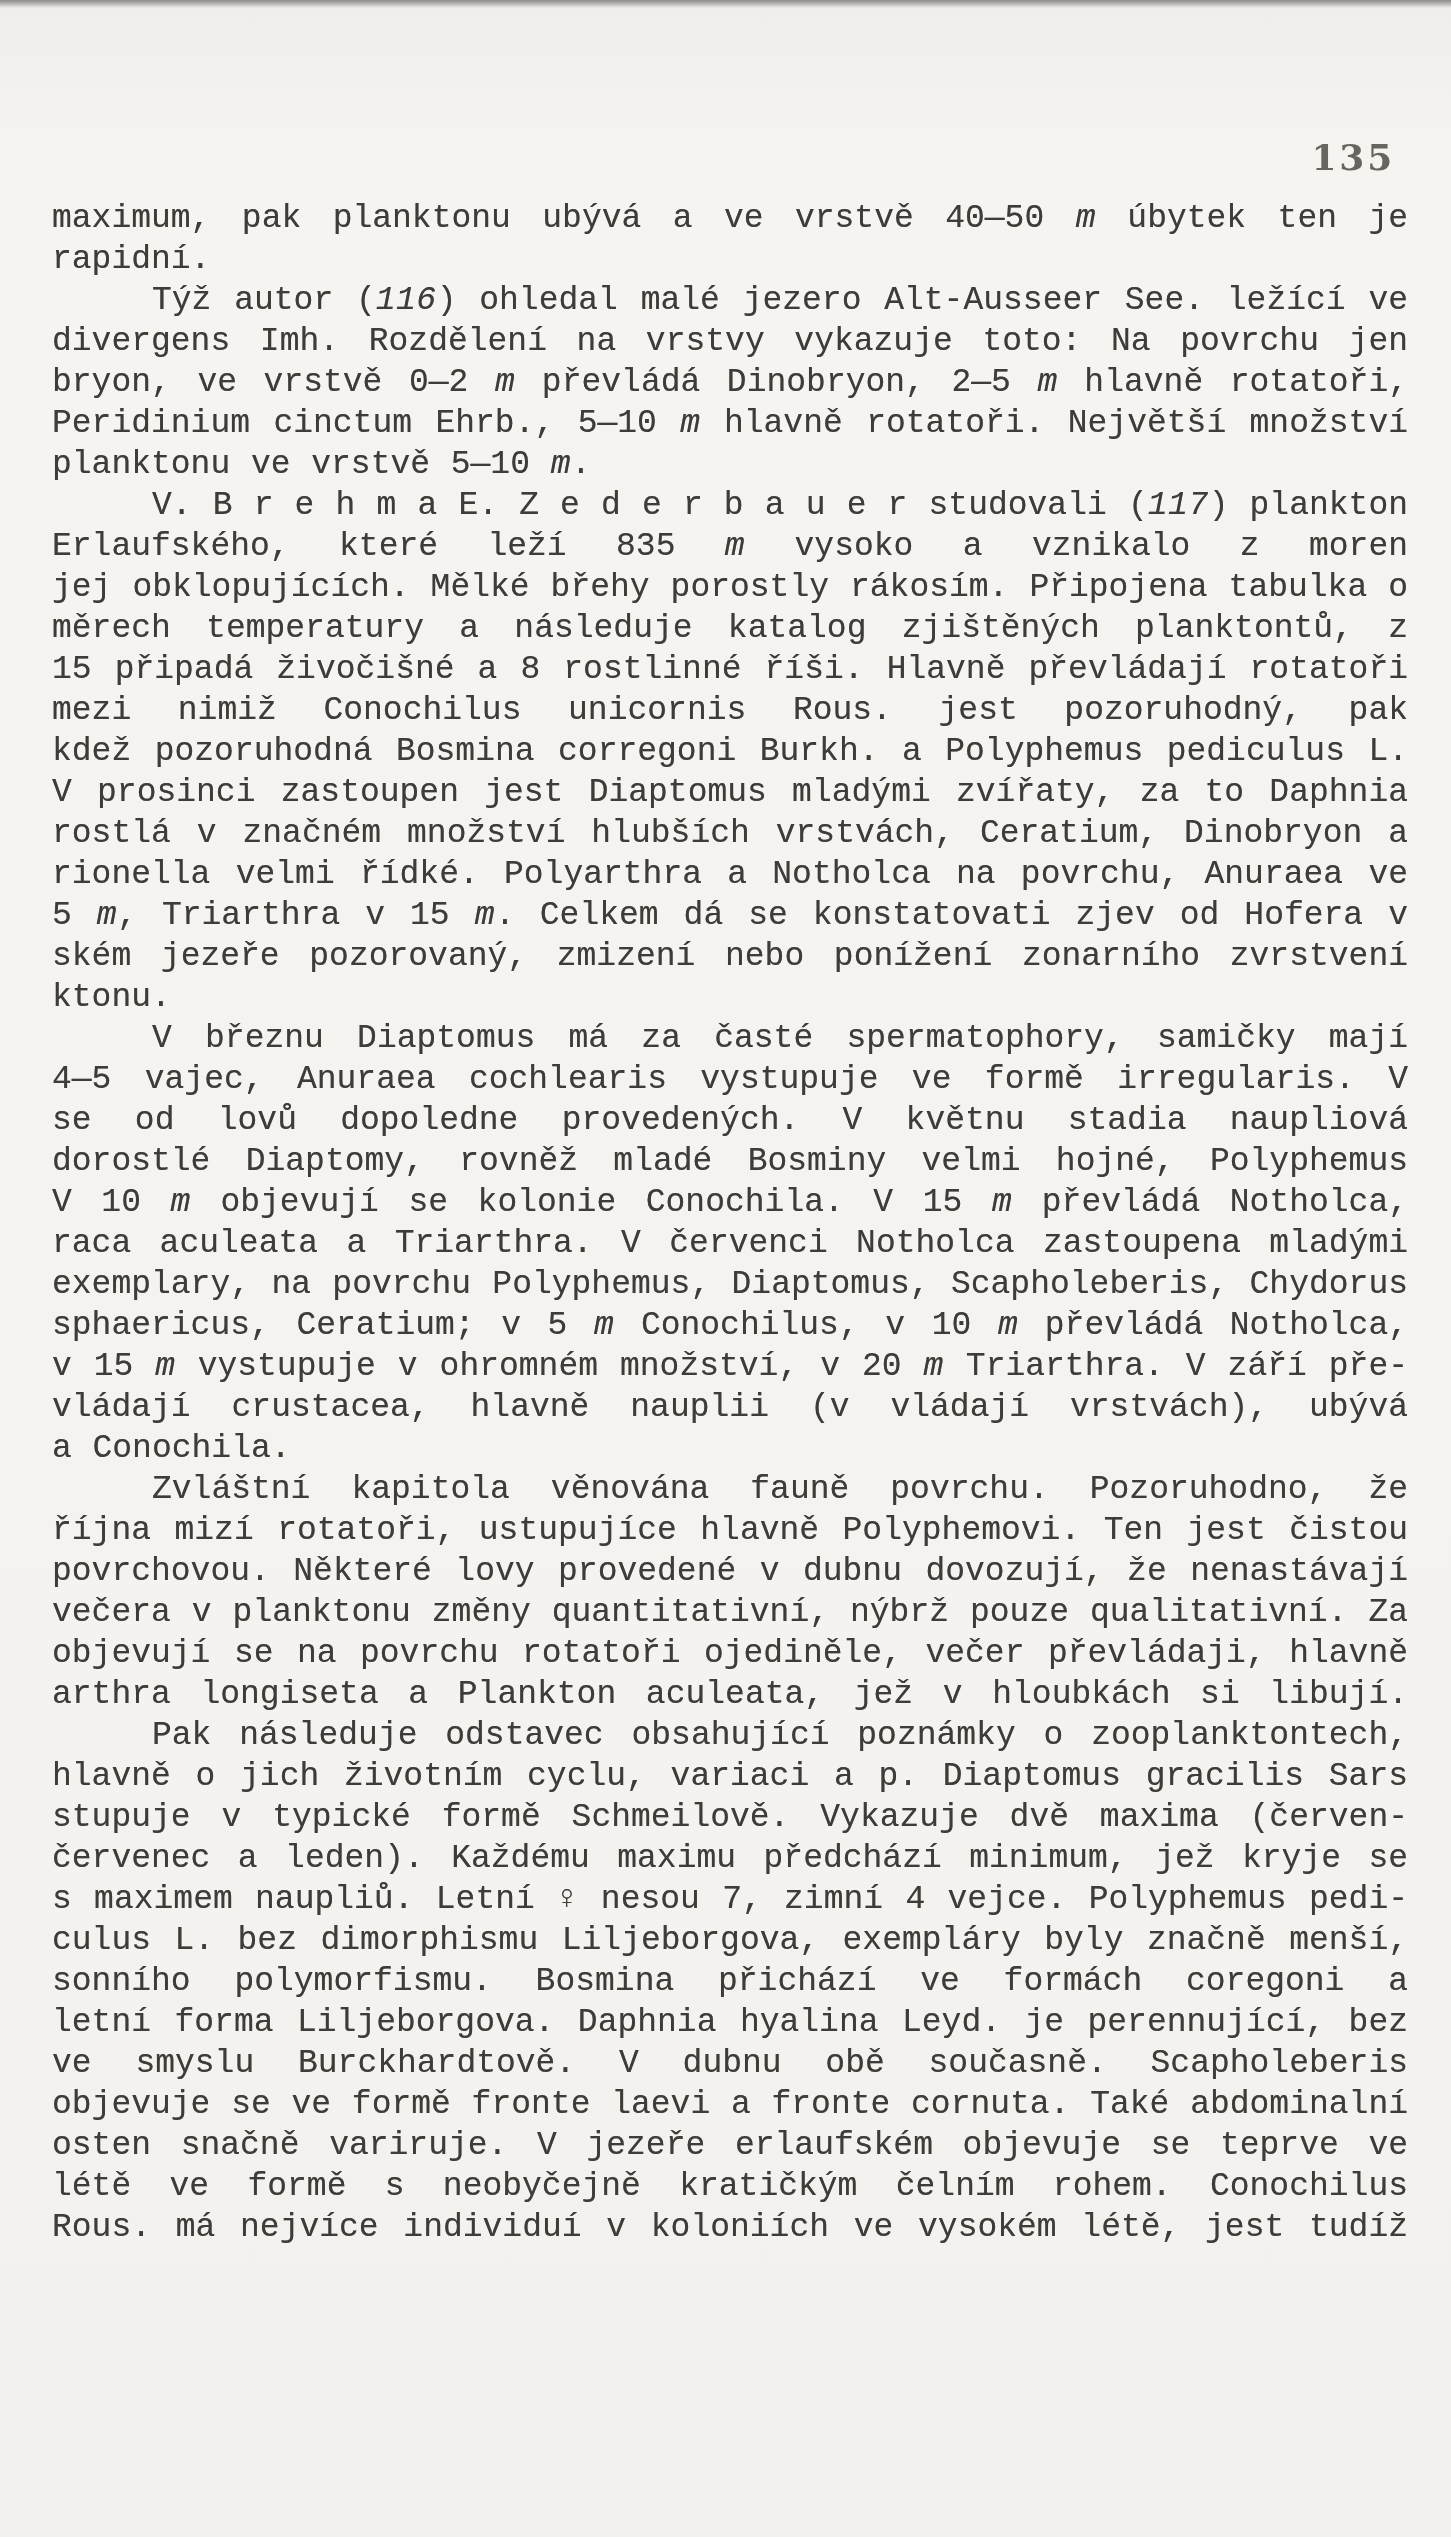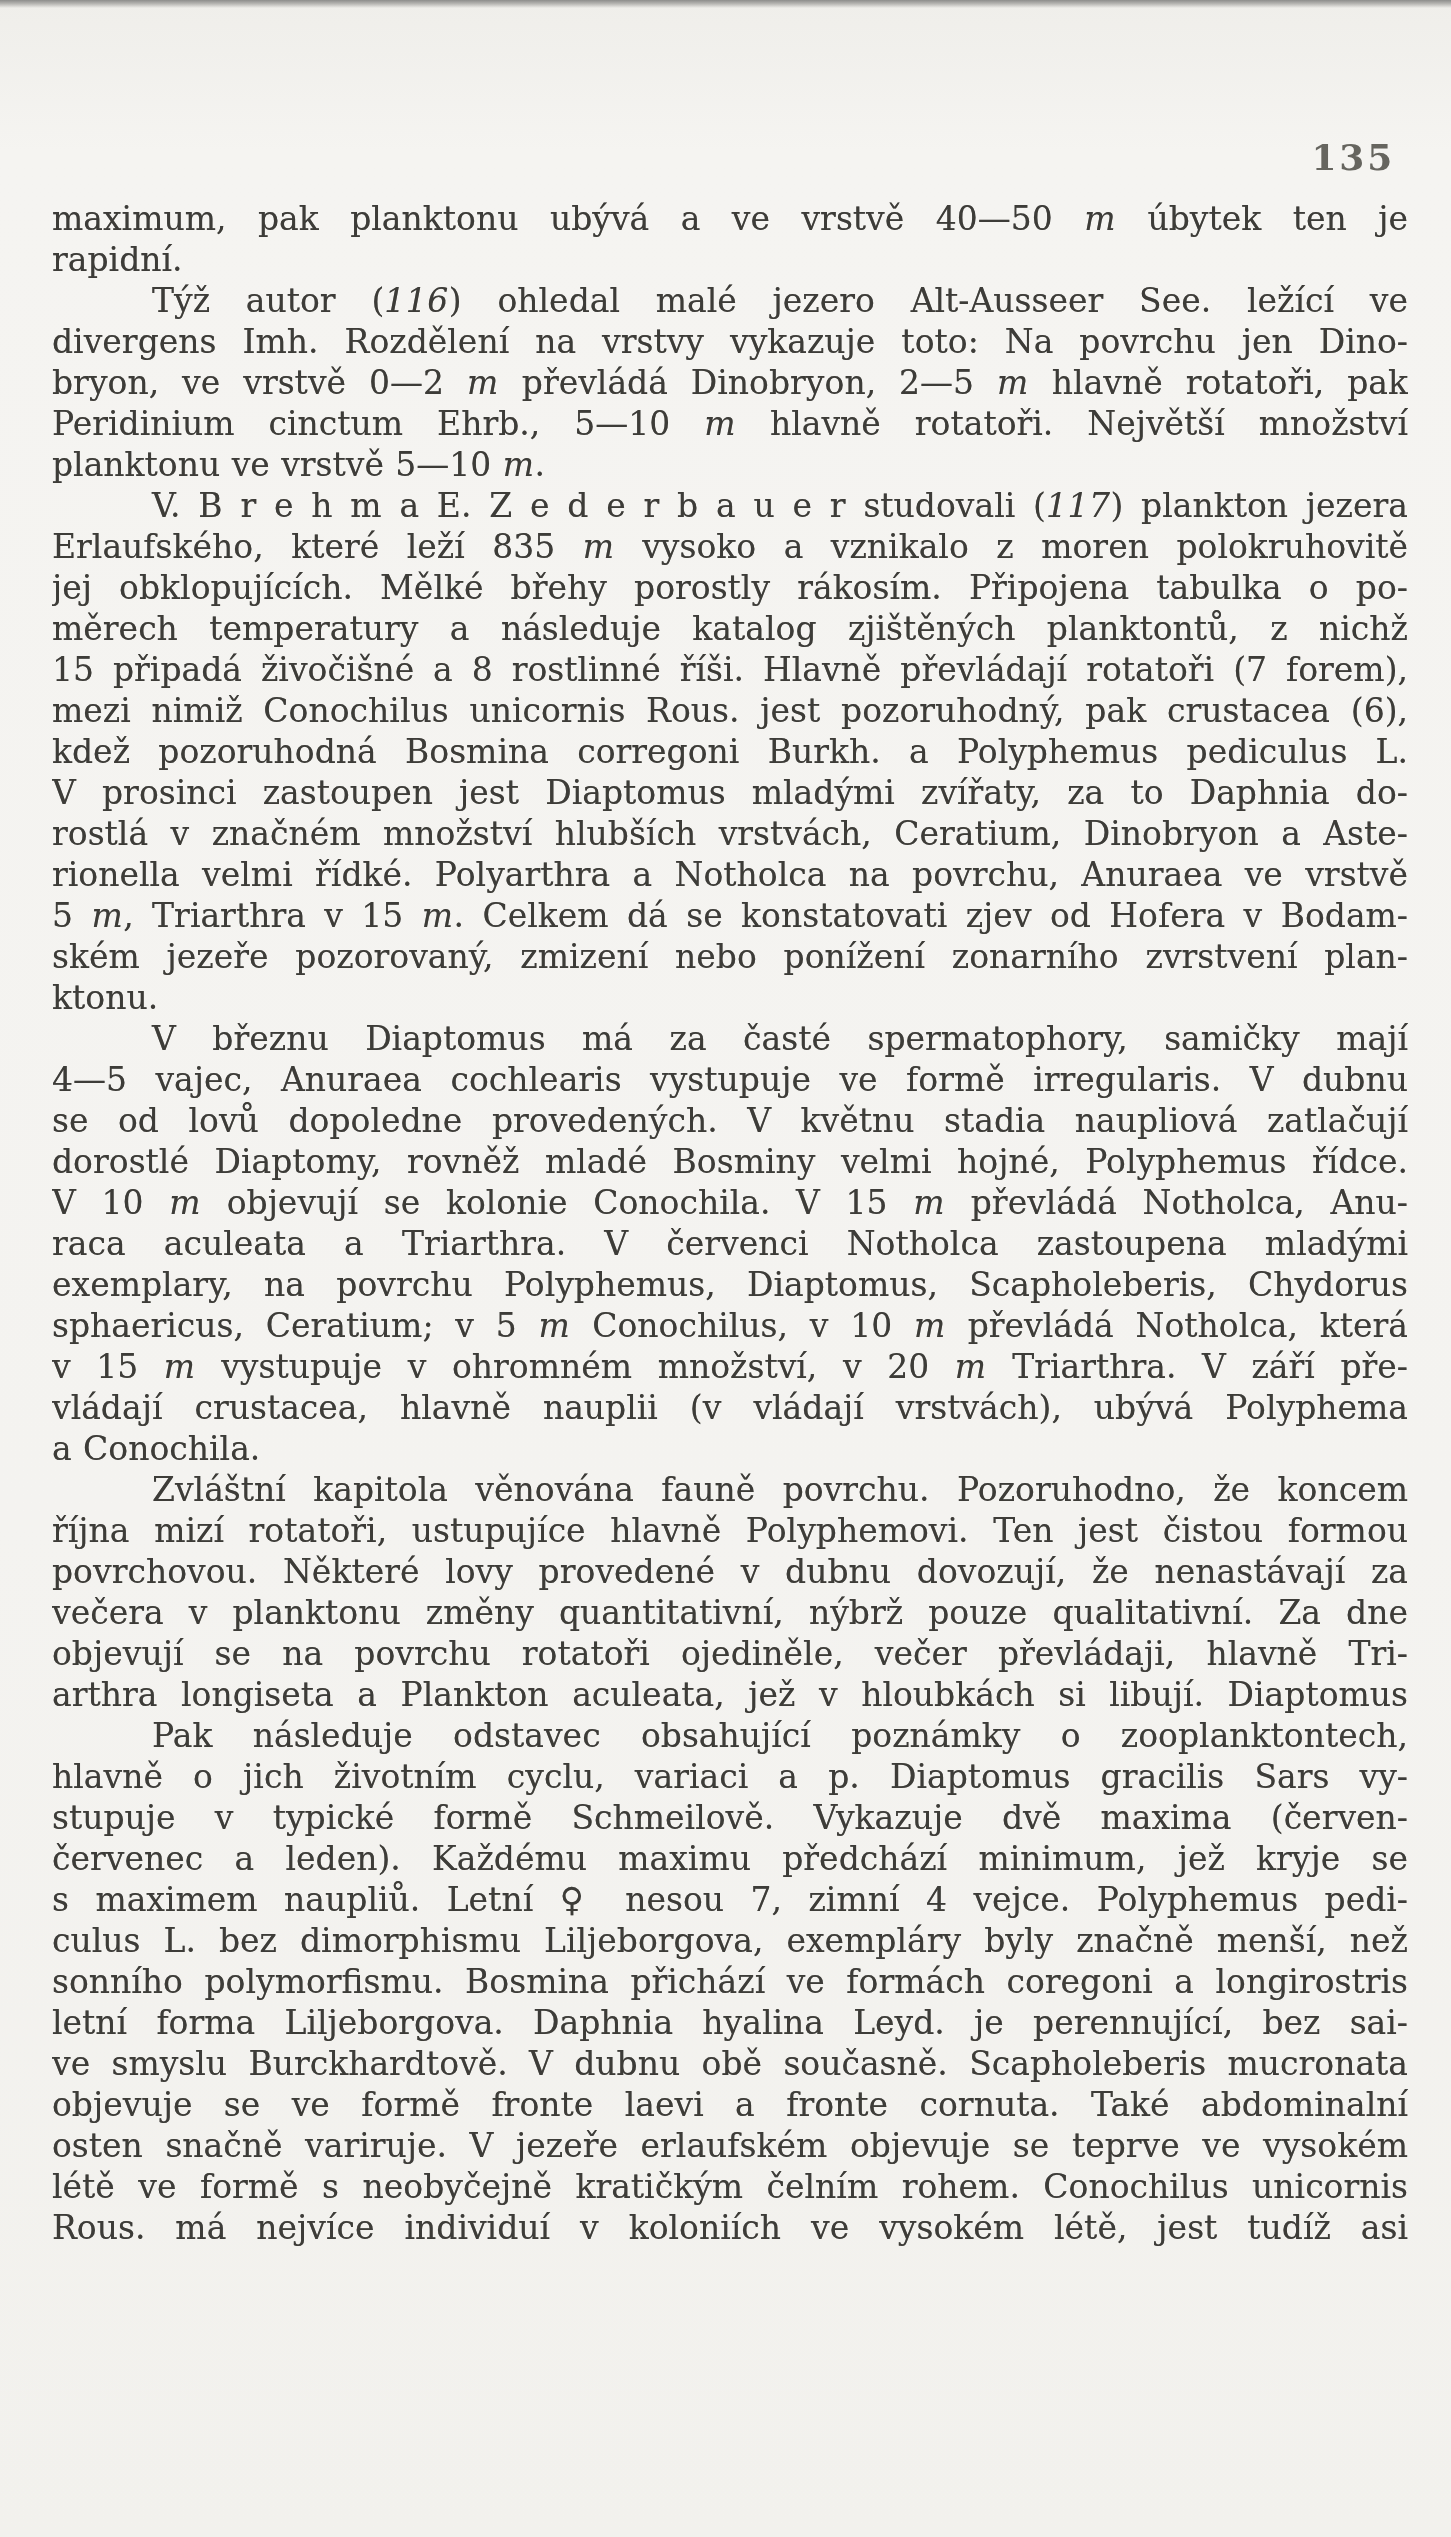--- a/index.html
+++ b/index.html
@@ -45,20 +45,21 @@
     text-shadow: 0 0 0.6px rgba(60,59,55,0.55);
   }
   .paragraph { margin: 0; padding: 0; }
   .line {
     height: 41px;
     overflow: hidden;
     text-align: justify;
     text-align-last: justify;
     white-space: normal;
     word-spacing: 0.9px;
+    font-family: Liberation Mono, monospace;
   }
   .line.no-just {
     text-align-last: left;
   }
   .line.indented {
     text-indent: 100px;
   }
   .line i {
     font-style: italic;
     letter-spacing: 0.5px;

